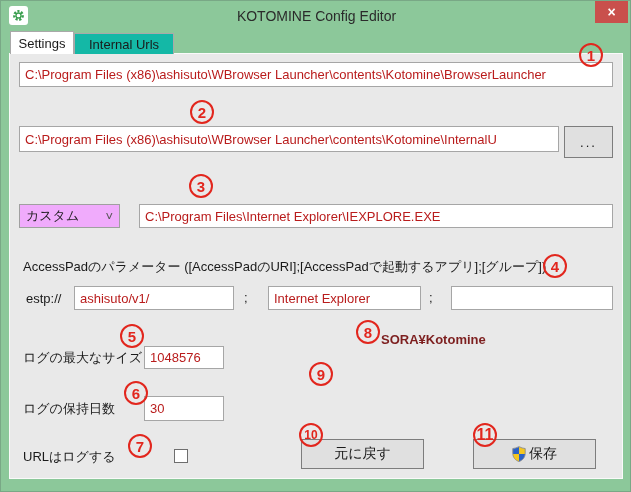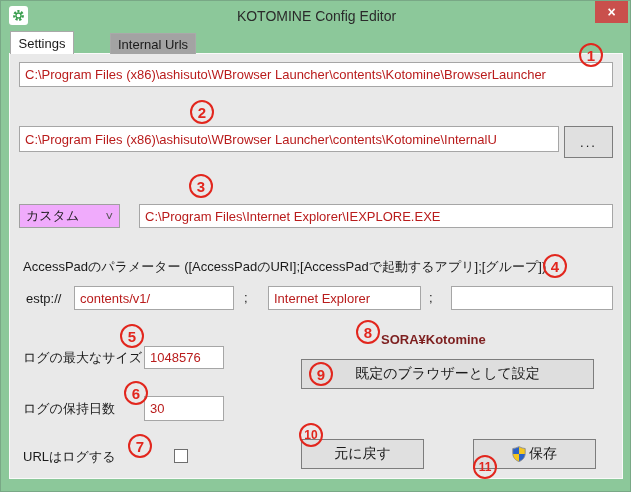--- a/index.html
+++ b/index.html
@@ -23,21 +23,21 @@
     background: #c9504c; color: #ffffff; display: flex; align-items: center; justify-content: center;
     font-size: 14px; font-weight: bold; cursor: pointer;
   }
   
   .tab {
     position: absolute; font-size: 13px; color: #1a1a1a;
     display: flex; align-items: center; justify-content: center;
     border: 1px solid #a9a9a9; cursor: pointer;
   }
   .tab-settings { left: 9px; top: 30px; width: 64px; height: 23px; background: #ffffff; border-bottom: none; z-index: 3; }
-  .tab-internal { left: 73px; top: 32px; width: 86px; height: 21px; background: #a3a3a3; border-bottom: none; z-index: 2; margin-left: 36px; }
+  .tab-internal { left: 73px; top: 32px; width: 100px; height: 21px; background: #14b8a6; border-bottom: none; z-index: 2; }
   
   .tab-page {
     position: absolute; left: 8px; top: 52px; width: 614px; height: 426px;
     background: #e9e9e9; border: 1px solid #fafafa;
   }
   
   .tb {
     position: absolute; background: #ffffff; border: 1px solid #a6a6a6;
     font-size: 13px; color: #b91c1c; display: flex; align-items: center;
     padding-left: 5px; white-space: nowrap; overflow: hidden;
@@ -91,21 +91,21 @@
   .c1  { left: 578px; top: 42px; }
   .c2  { left: 189px; top: 99px; }
   .c3  { left: 188px; top: 173px; }
   .c4  { left: 542px; top: 253px; }
   .c5  { left: 119px; top: 323px; }
   .c6  { left: 123px; top: 380px; }
   .c7  { left: 127px; top: 433px; }
   .c8  { left: 355px; top: 319px; }
   .c9  { left: 308px; top: 361px; }
   .c10 { left: 298px; top: 422px; font-size: 12px; }
-  .c11 { left: 472px; top: 422px; font-size: 12px; margin-top: 32px; }
+  .c11 { left: 472px; top: 422px; font-size: 16px; }
 </style>
 </head>
 <body>
 
 <div class="window">
 
   <div class="titlebar">
     <div class="app-icon">
       <svg width="13" height="13" viewBox="0 0 16 16">
         <circle cx="8" cy="8" r="5.2" fill="none" stroke="#3a9e4e" stroke-width="3" stroke-dasharray="2.6 1.9"></circle>
@@ -129,31 +129,30 @@
   <div class="btn b-browse">...</div>
 
   <div class="combo">
     <span>カスタム</span>
     <span class="arrow">˅</span>
   </div>
   <div class="tb f-browser">C:\Program Files\Internet Explorer\IEXPLORE.EXE</div>
 
   <div class="lbl l-accesspad">AccessPadのパラメーター ([AccessPadのURI];[AccessPadで起動するアプリ];[グループ])</div>
   <div class="lbl l-estp">estp://</div>
-  <div class="tb f-ap-uri">contents/v1/</div>
+  <div class="tb f-ap-uri">ashisuto/v1/</div>
   <div class="lbl l-semi1">;</div>
   <div class="tb f-ap-app">Internet Explorer</div>
   <div class="lbl l-semi2">;</div>
   <div class="tb f-ap-grp"></div>
 
   <div class="lbl l-logmax">ログの最大なサイズ</div>
   <div class="tb f-logmax">1048576</div>
 
   <div class="lbl machine">SORA¥Kotomine</div>
-  <div class="btn b-default">既定のブラウザーとして設定</div>
 
   <div class="lbl l-logdays">ログの保持日数</div>
   <div class="tb f-logdays">30</div>
 
   <div class="lbl l-urllog">URLはログする</div>
   <div class="checkbox"></div>
 
   <div class="btn b-revert">元に戻す</div>
   <div class="btn b-save">
     <span style="display:flex;align-items:center;">

